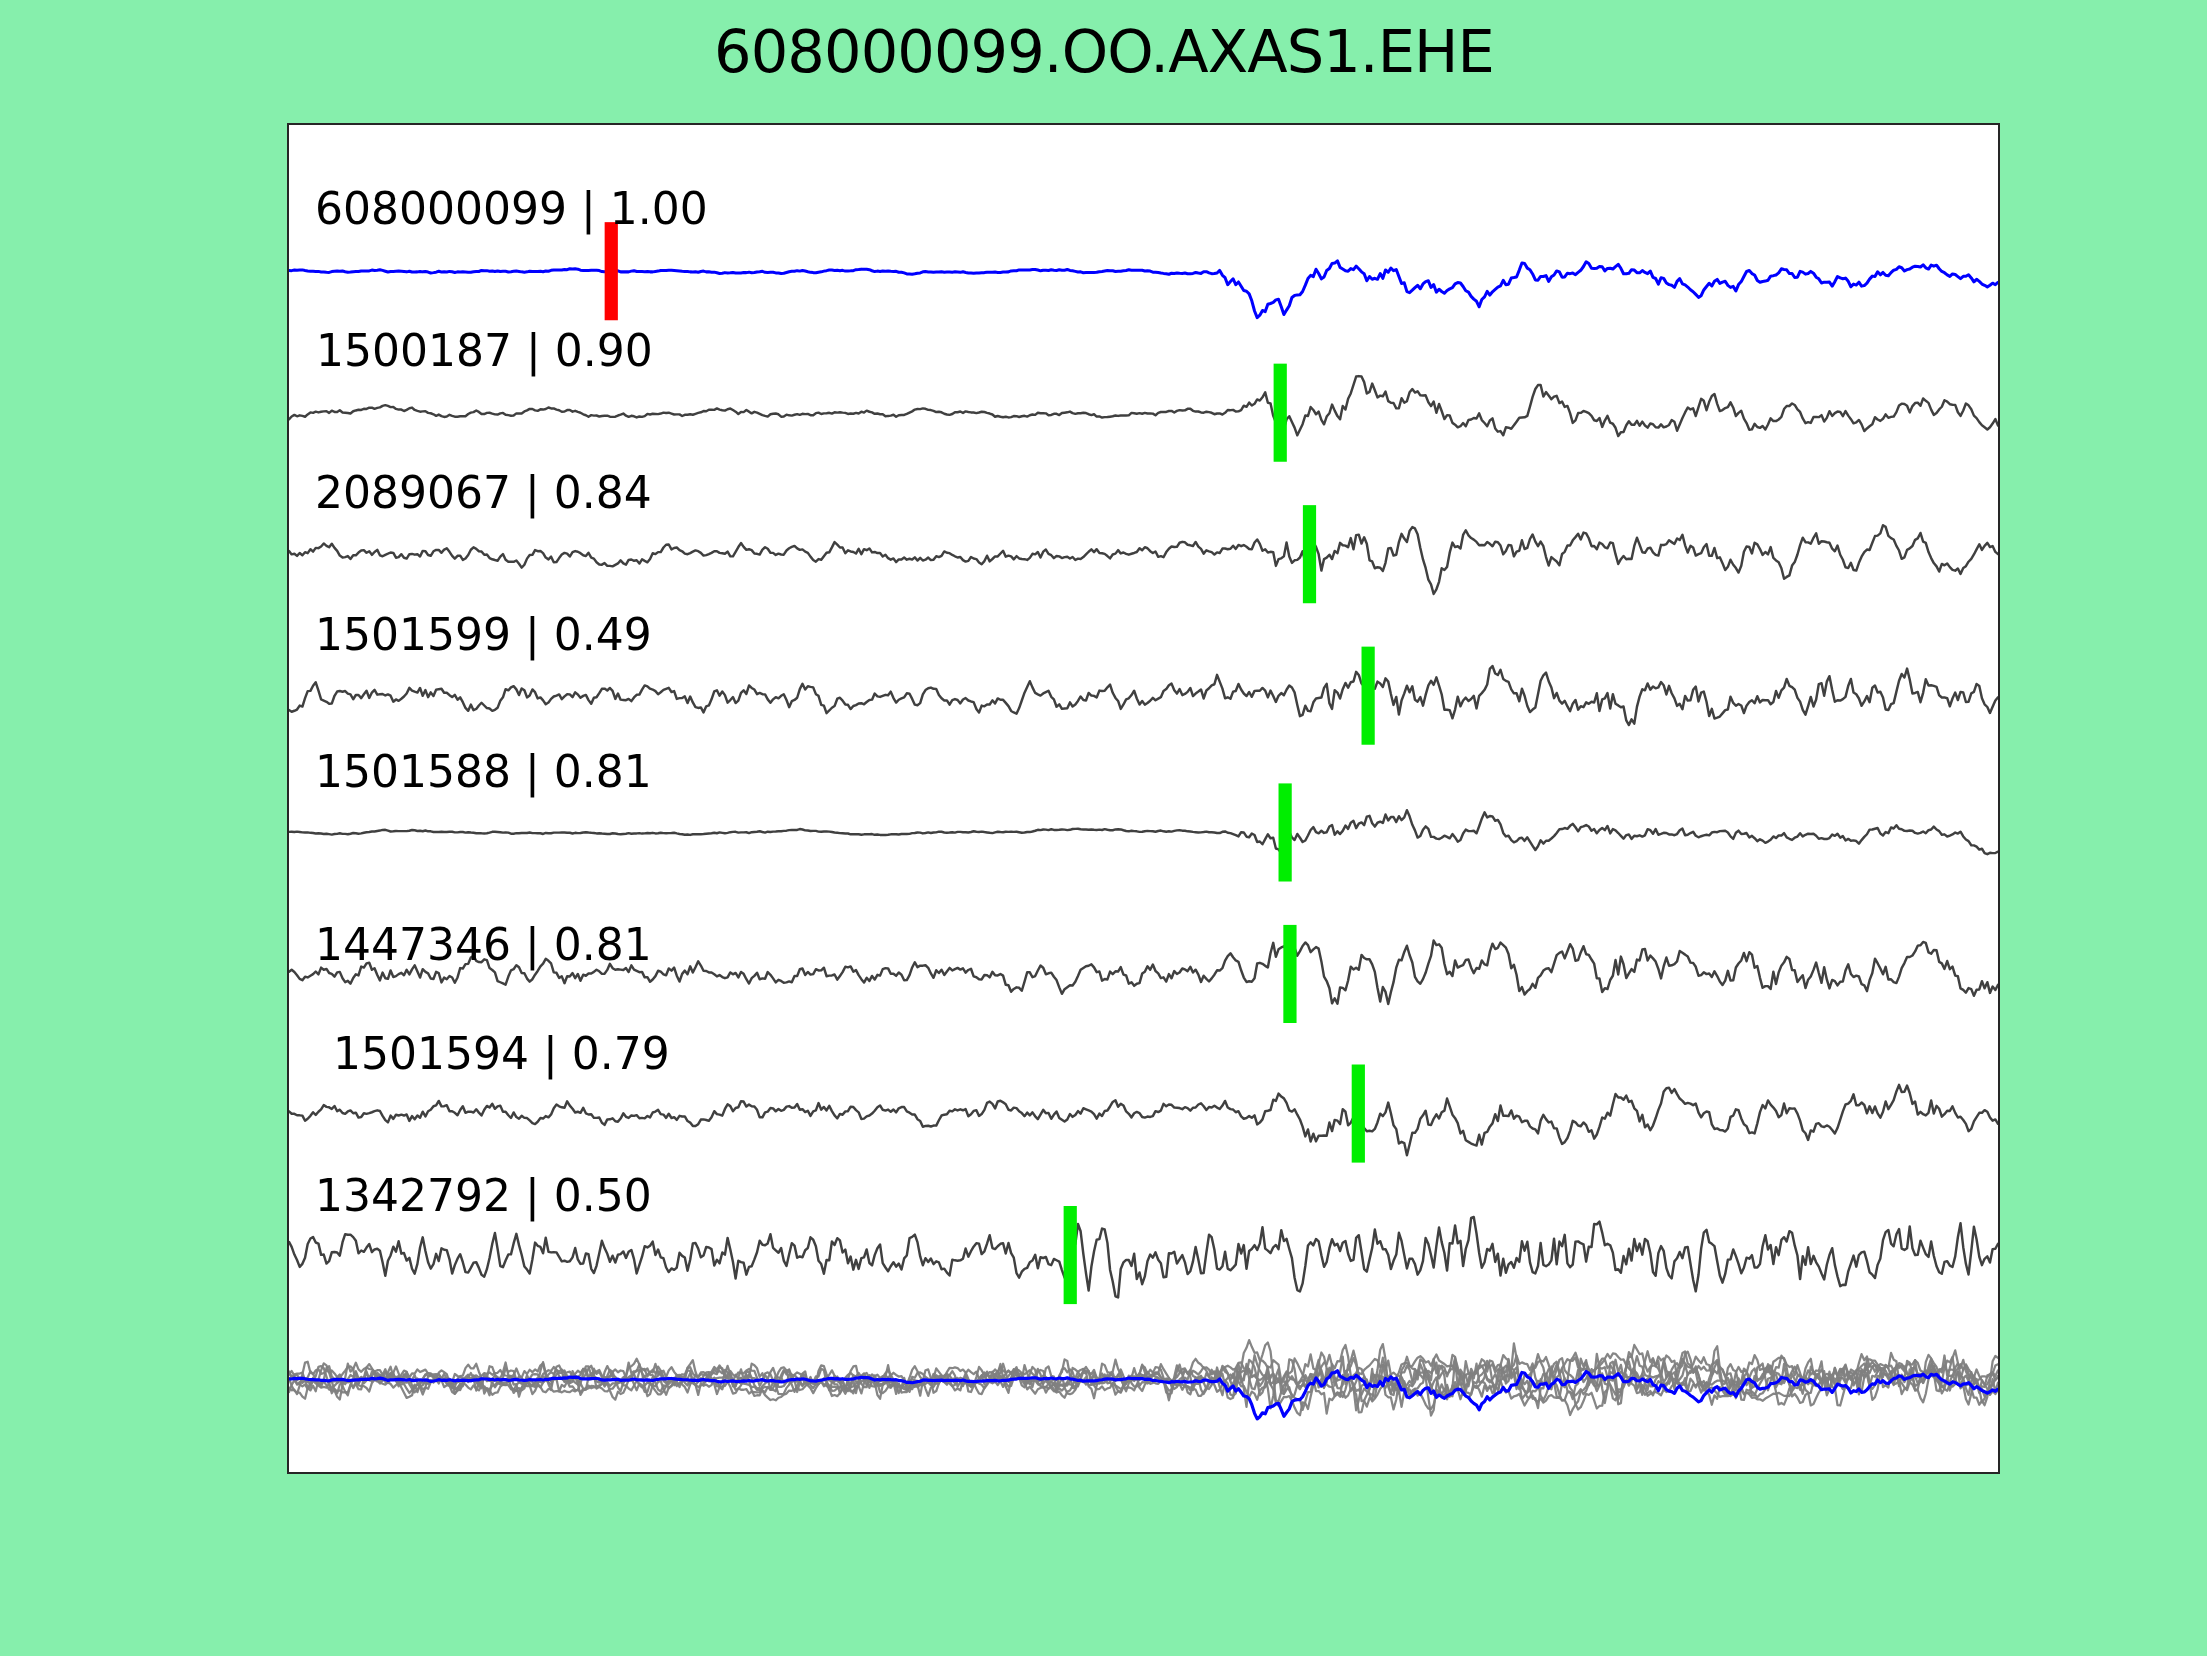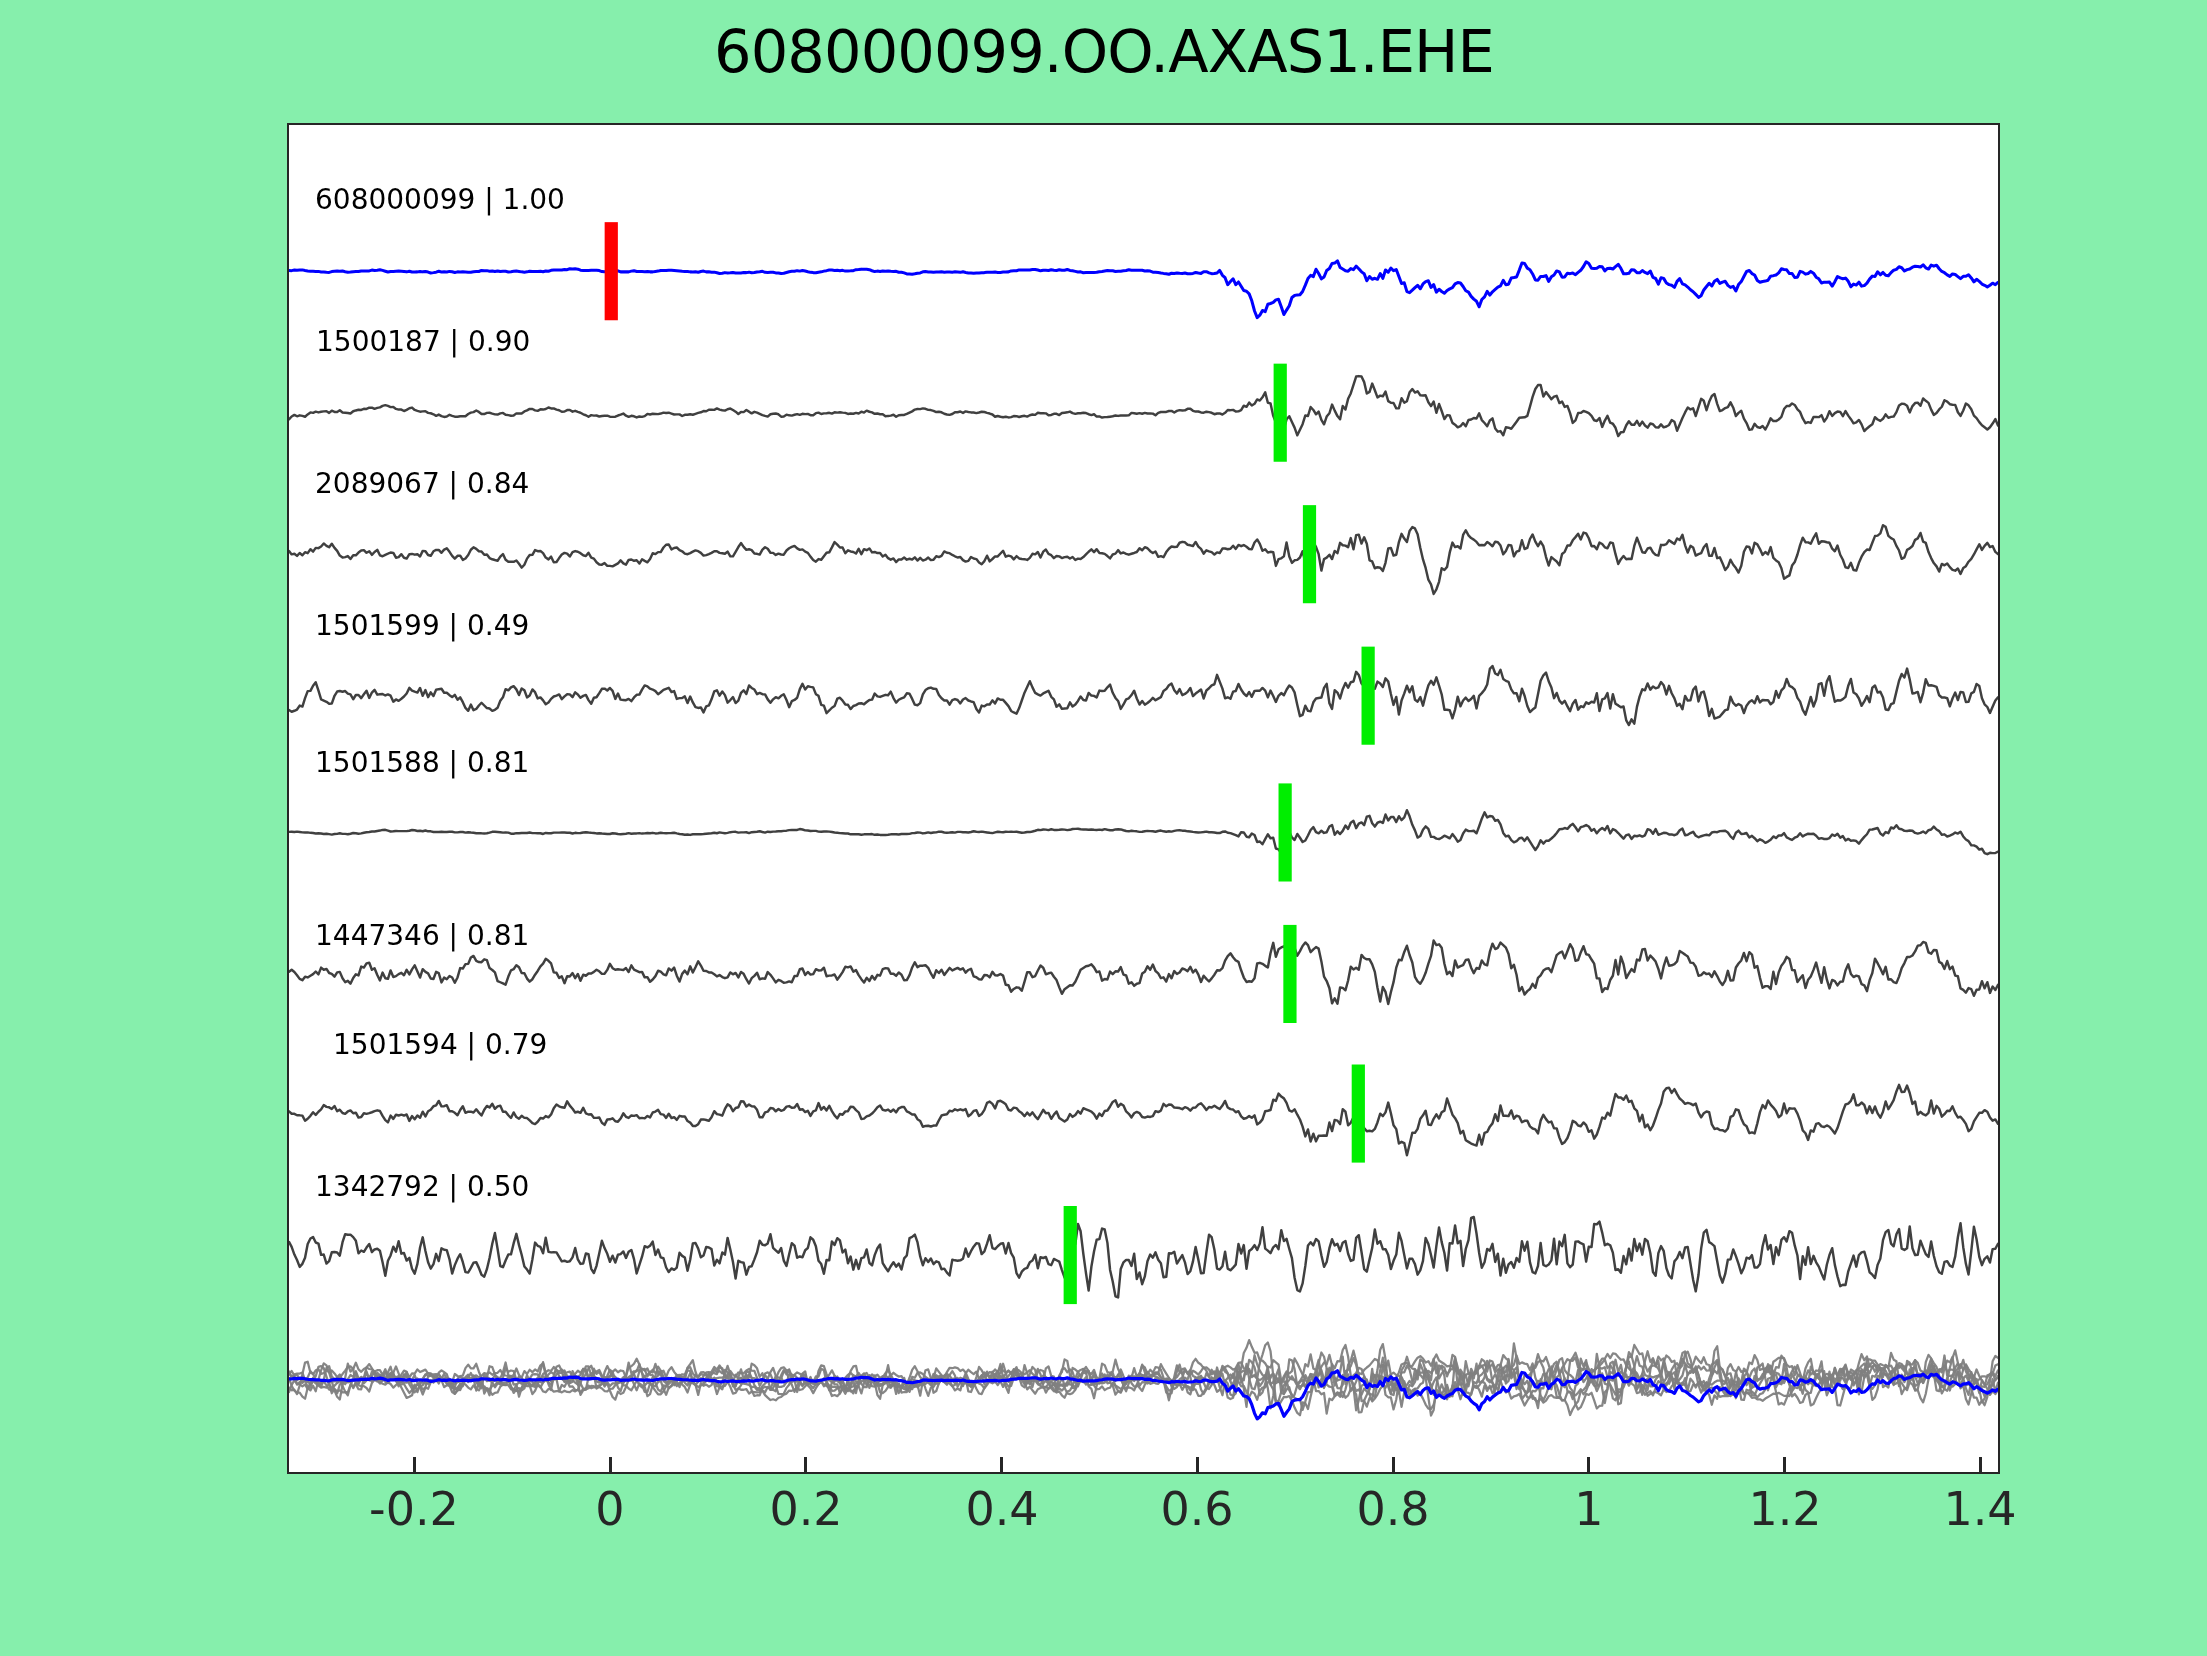--- a/index.html
+++ b/index.html
@@ -15,21 +15,21 @@
 
   #axes{
     position:absolute;left:287px;top:123px;
     width:1713px;height:1351px;
     border:2.8px solid #262626;
     box-sizing:border-box;background:#fff;
   }
   #plotsvg{position:absolute;left:0;top:0;width:100%;height:100%;display:block;}
 
   .trace-label{
-    position:absolute;color:#000;font-size:28px;white-space:nowrap;
+    position:absolute;color:#000;font-size:44px;white-space:nowrap;
     font-family:"DejaVu Sans",sans-serif;
   }
 
   .xtick-mark{
     position:absolute;width:2.8px;height:17px;background:#262626;top:-17px;
   }
   .xtick-label{
     position:absolute;top:7.6px;transform:translateX(-50%);
     font-size:46px;color:#262626;font-family:"DejaVu Sans",sans-serif;
     white-space:nowrap;
@@ -94,35 +94,15 @@
       <div class="trace-label" style="left: 315px; top: 183px;">608000099 | 1.00</div>
       <div class="trace-label" style="left: 316px; top: 325px;">1500187 | 0.90</div>
       <div class="trace-label" style="left: 315px; top: 467px;">2089067 | 0.84</div>
       <div class="trace-label" style="left: 315px; top: 609px;">1501599 | 0.49</div>
       <div class="trace-label" style="left: 315px; top: 746px;">1501588 | 0.81</div>
       <div class="trace-label" style="left: 315px; top: 888px; margin-top: 31px;">1447346 | 0.81</div>
       <div class="trace-label" style="left: 315px; top: 1028px; margin-left: 18px;">1501594 | 0.79</div>
       <div class="trace-label" style="left: 315px; top: 1170px;">1342792 | 0.50</div>
     </div>
 
-  <div id="xaxis">
-      <div class="xtick-mark" style="left: 126px;"></div>
-      <div class="xtick-label" style="left: 127px;">-0.2</div>
-      <div class="xtick-mark" style="left: 322px;"></div>
-      <div class="xtick-label" style="left: 323px;">0</div>
-      <div class="xtick-mark" style="left: 517px;"></div>
-      <div class="xtick-label" style="left: 519px;">0.2</div>
-      <div class="xtick-mark" style="left: 713px;"></div>
-      <div class="xtick-label" style="left: 715px;">0.4</div>
-      <div class="xtick-mark" style="left: 909px;"></div>
-      <div class="xtick-label" style="left: 910px;">0.6</div>
-      <div class="xtick-mark" style="left: 1105px;"></div>
-      <div class="xtick-label" style="left: 1106px;">0.8</div>
-      <div class="xtick-mark" style="left: 1300px;"></div>
-      <div class="xtick-label" style="left: 1302px;">1</div>
-      <div class="xtick-mark" style="left: 1496px;"></div>
-      <div class="xtick-label" style="left: 1498px;">1.2</div>
-      <div class="xtick-mark" style="left: 1692px;"></div>
-      <div class="xtick-label" style="left: 1693px;">1.4</div>
-    </div>
 
 </div>
 
 
 </body></html>

